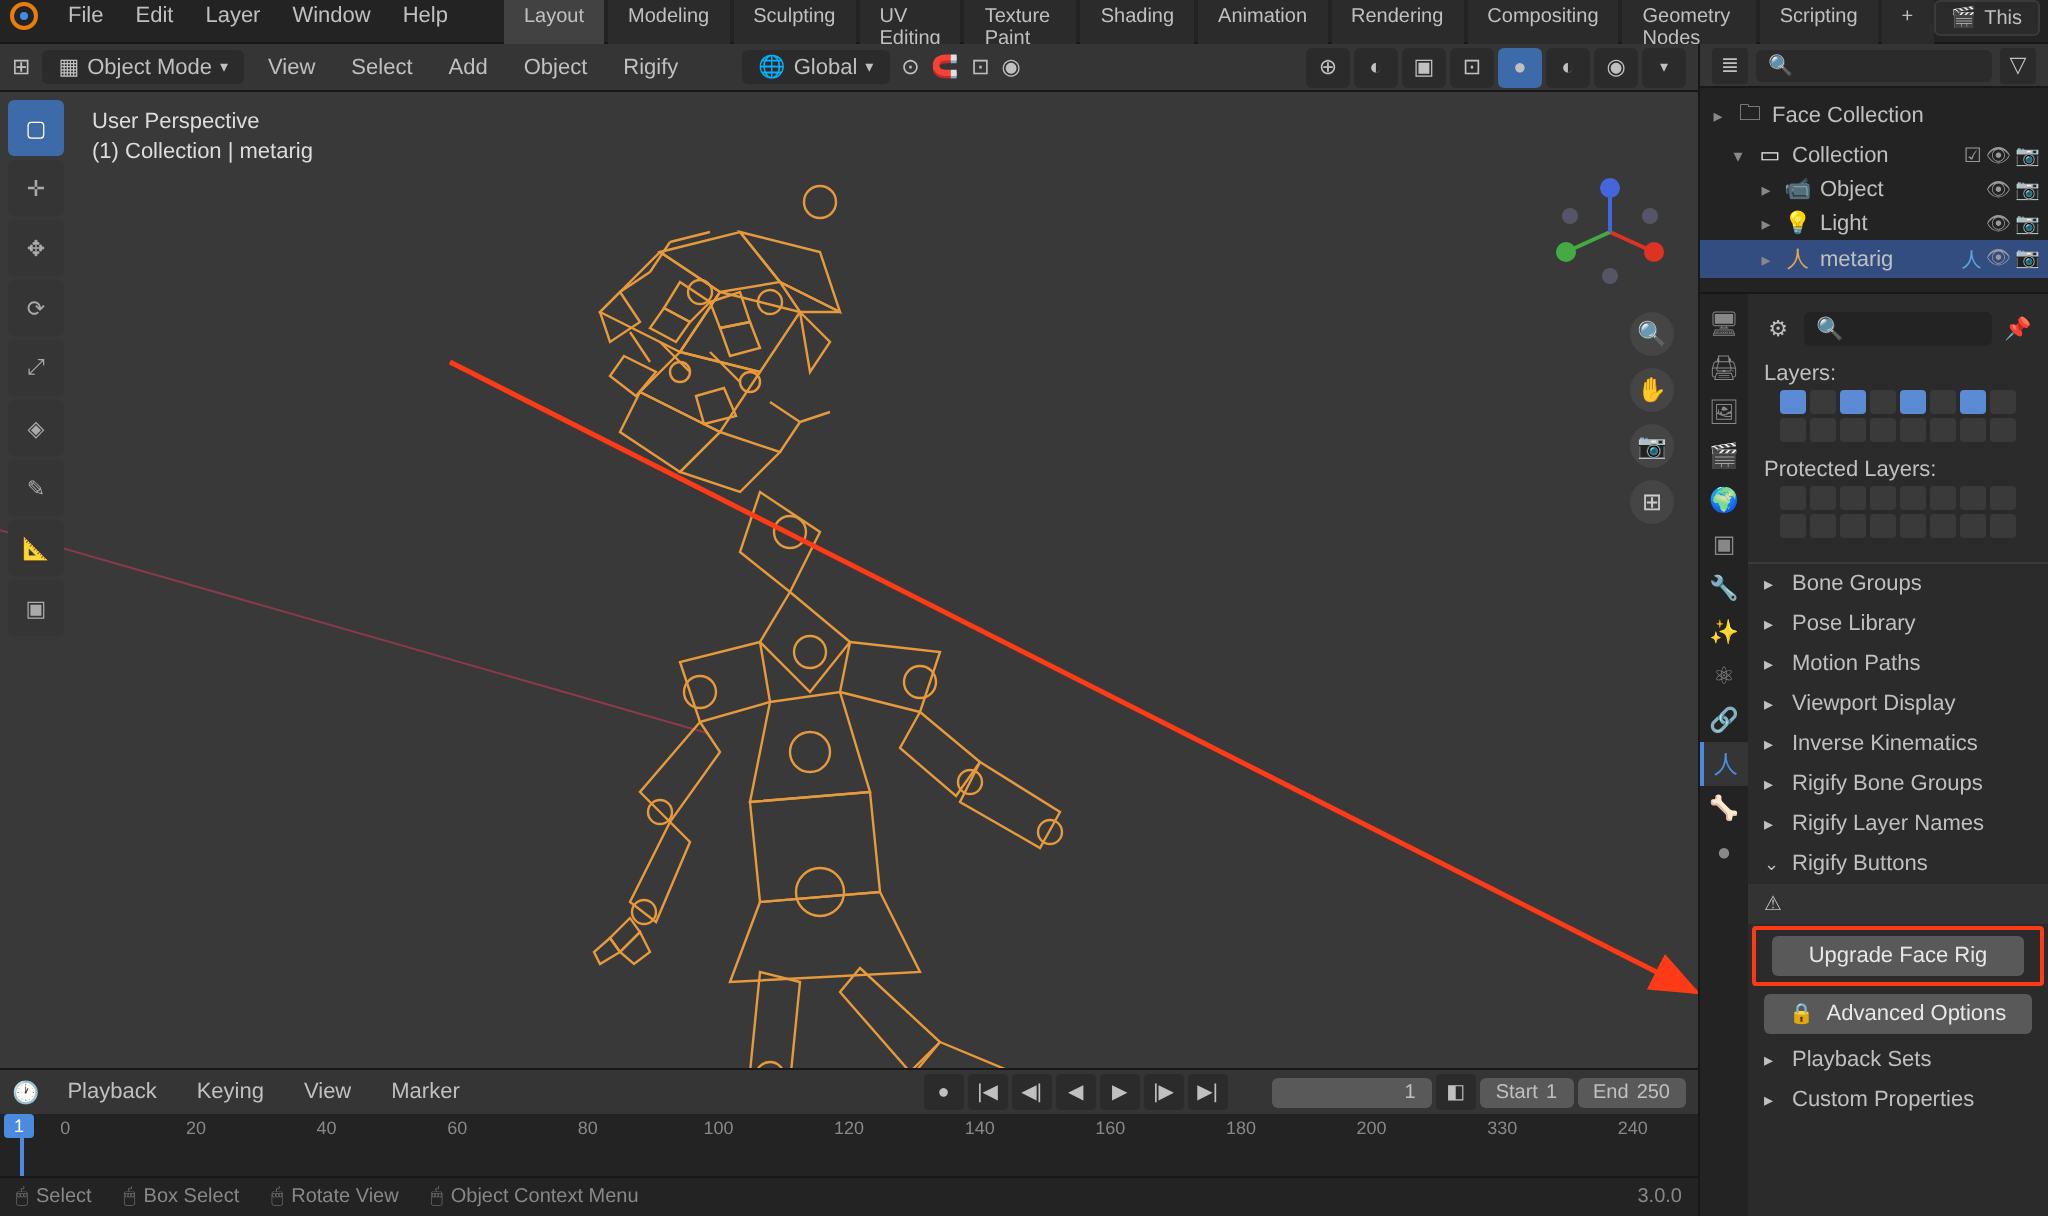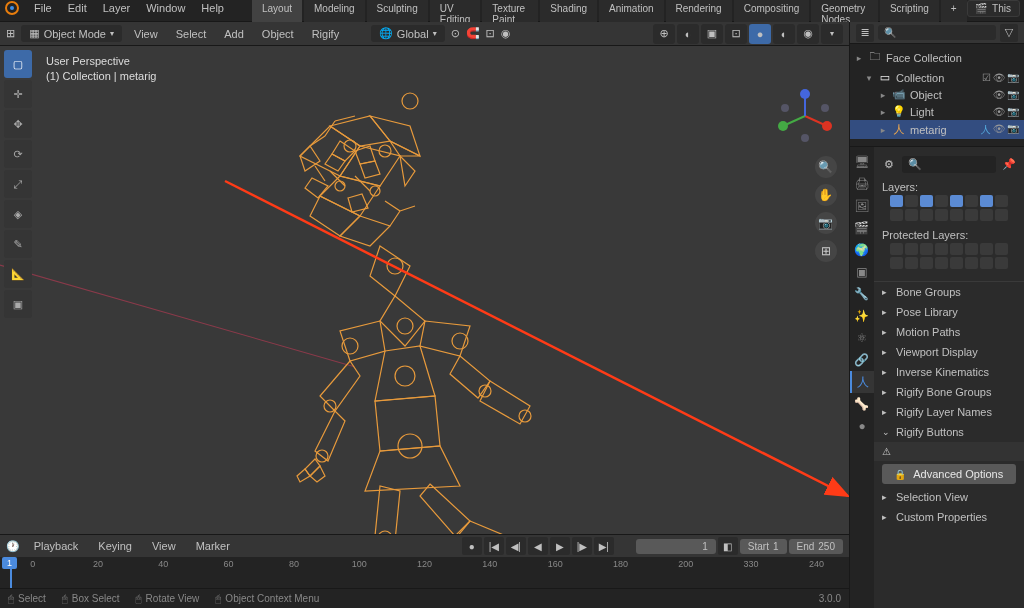--- a/index.html
+++ b/index.html
@@ -509,29 +509,36 @@
             <span class="caret">▸</span>
             <span>Rigify Layer Names</span>
           </div>
         <div class="prop-section-h">
             <span class="caret">⌄</span>
             <span>Rigify Buttons</span>
           </div>
         <div class="warning-row">
             <span>⚠</span>
           </div>
+        <div class="highlight-box">
+          <div class="btn-row">
+              <button class="prop-btn">
+                <span>Upgrade Face Rig</span>
+              </button>
+            </div>
+        </div>
         <div class="btn-row">
             <button class="prop-btn">
               <span class="lock">🔒</span>
               <span>Advanced Options</span>
             </button>
           </div>
         <div class="prop-section-h">
             <span class="caret">▸</span>
-            <span>Selection View</span>
+            <span>Playback Sets</span>
           </div>
         <div class="prop-section-h">
             <span class="caret">▸</span>
             <span>Custom Properties</span>
           </div>
       </div>
     </div>
   </div>
 </div>
 

